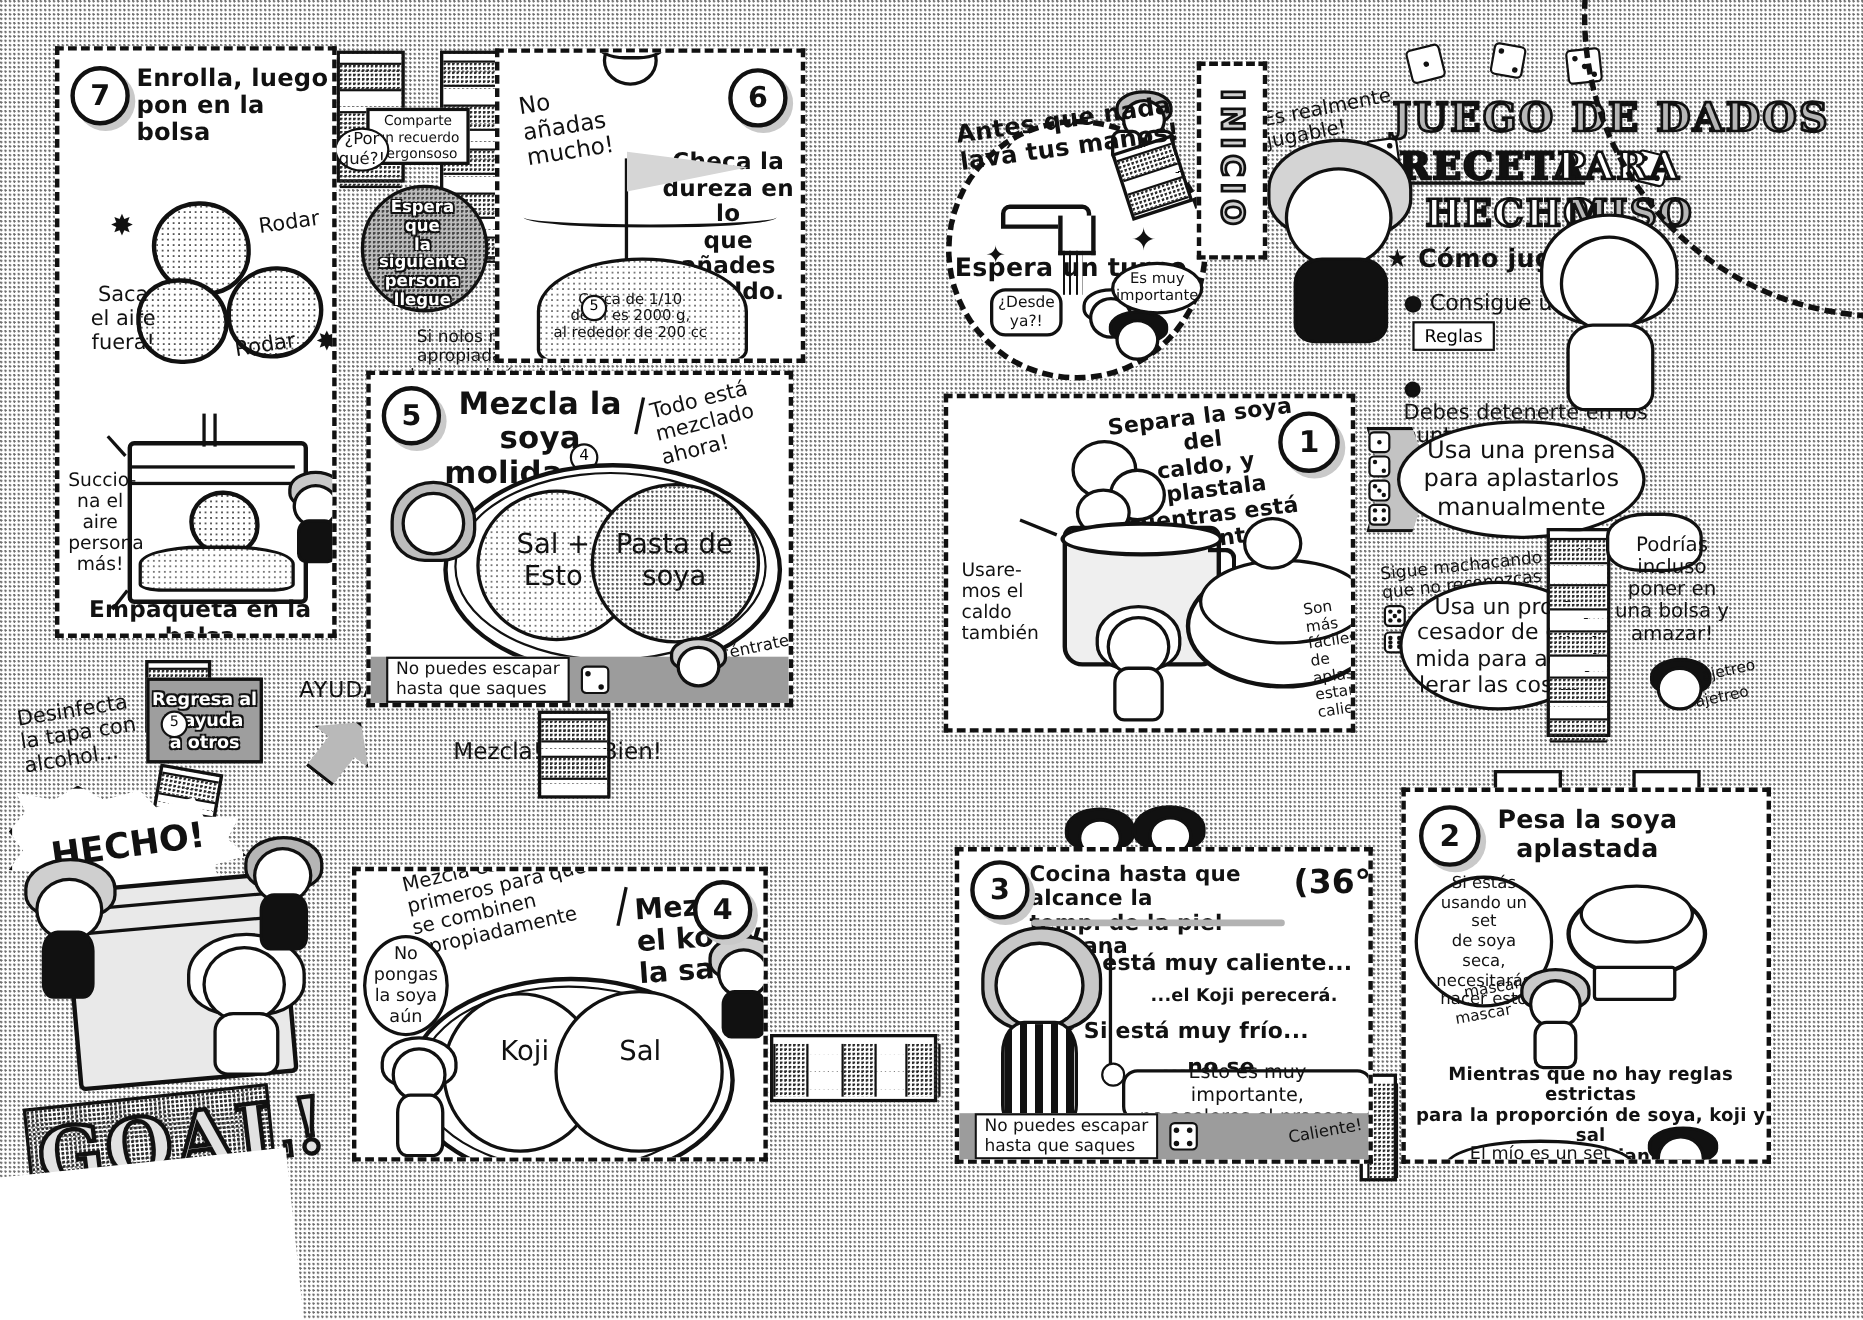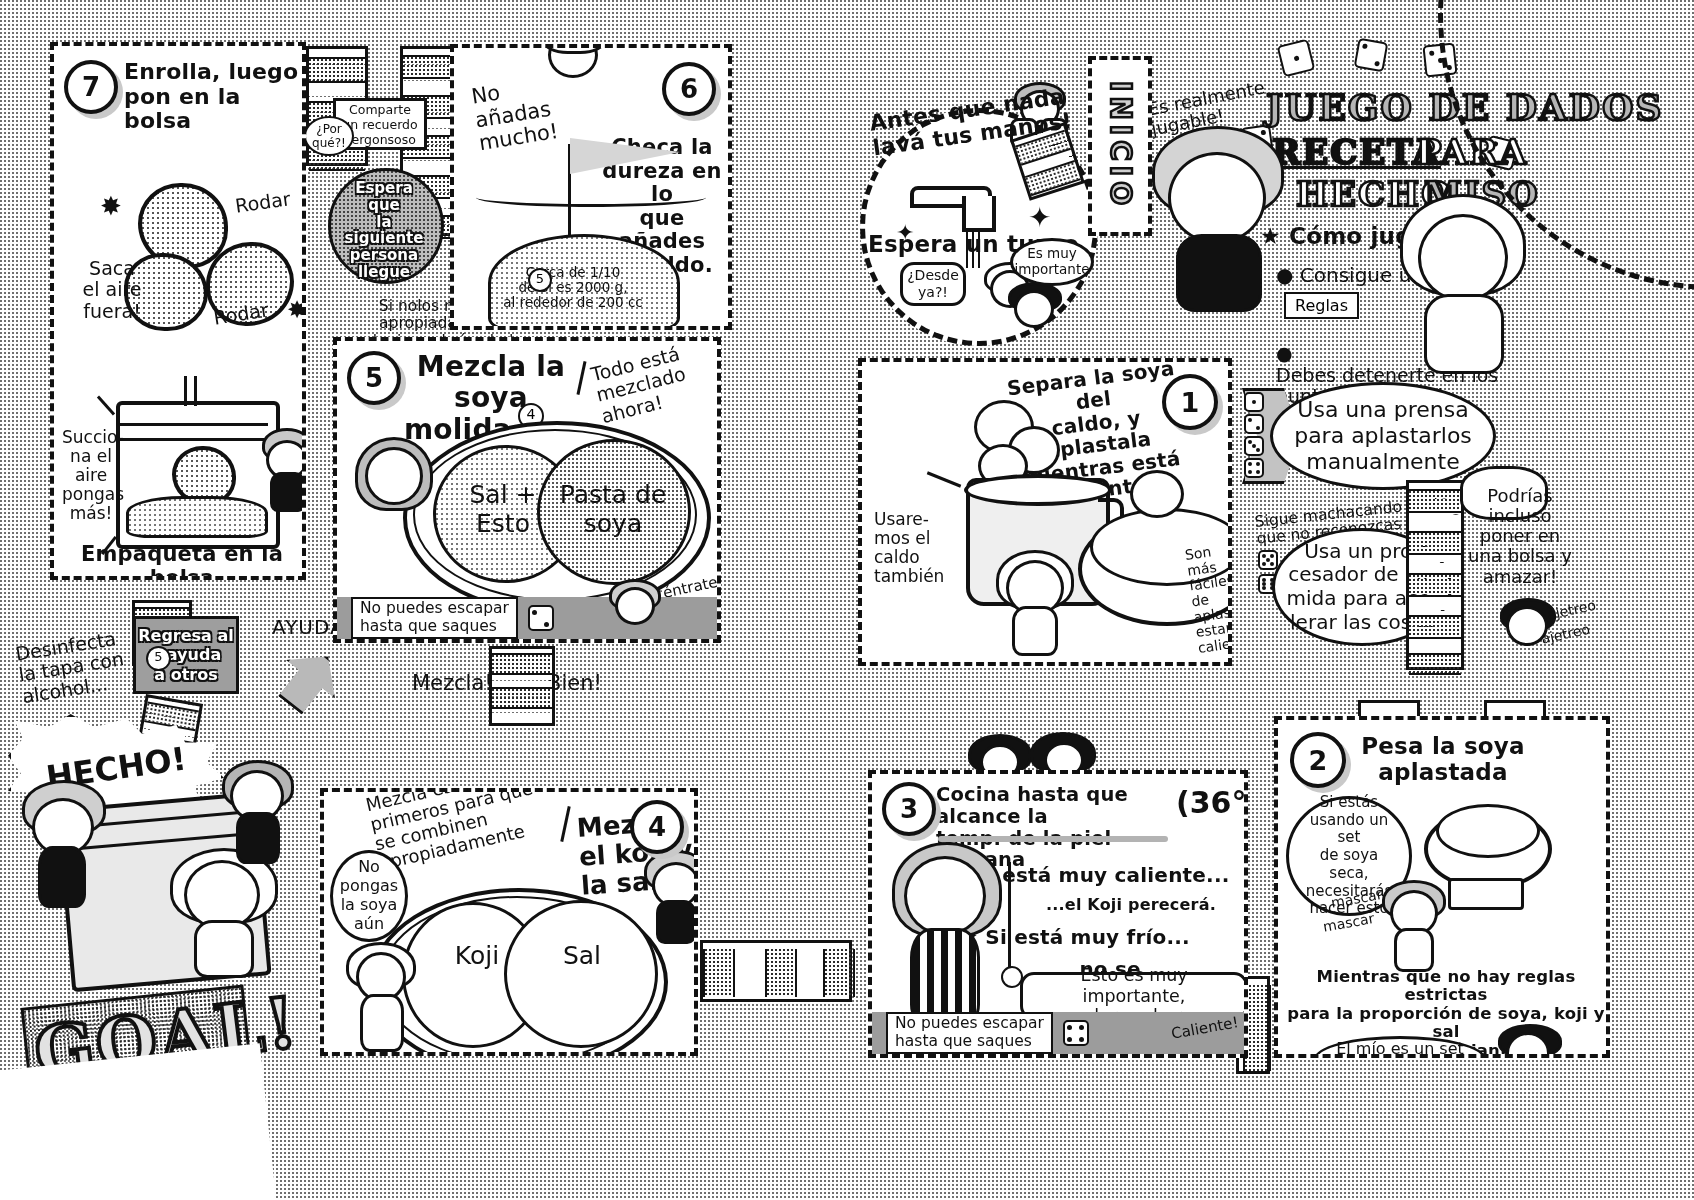--- a/index.html
+++ b/index.html
@@ -200,21 +200,21 @@
       <div class="ball" style="left:118px;top:400px;width:56px;height:52px;"></div>
       <div class="mound" style="left:72px;top:450px;width:136px;height:36px;border-radius:40% 40% 16% 16%;"></div>
       <div class="ink" style="left:130px;top:330px;width:3px;height:30px;background:#111;"></div>
       <div class="ink" style="left:140px;top:330px;width:3px;height:30px;background:#111;"></div>
       <div class="ink" style="left:40px;top:358px;width:24px;height:3px;background:#111;transform:rotate(48deg);"></div>
       <div class="ink" style="left:44px;top:498px;width:22px;height:3px;background:#111;transform:rotate(-52deg);"></div>
 
       <div class="t bd center" style="left:8px;top:382px;width:58px;white-space:pre-line;font-size:17px;">Succio-
 na el
 aire
-pongas
+persona
 más!</div>
 
       <div class="chibi" style="left:206px;top:382px;width:48px;height:96px;">
         <div class="hair" style="left:2px;top:0;width:44px;height:28px;background:#c9c9c9;"></div>
         <div class="head" style="left:6px;top:12px;width:36px;height:34px;"></div>
         <div class="body" style="left:10px;top:44px;width:30px;height:34px;background:#111;"></div>
       </div>
 
       <div class="t hd center" style="left:6px;top:497px;width:244px;white-space:pre-line;font-size:21px;">Empaqueta en la bolsa
 que fue prevista</div>
@@ -232,21 +232,21 @@
     <div class="band" style="top:86px;height:20px;"></div>
     <div class="band" style="top:126px;height:20px;"></div>
     <div class="band" style="top:166px;height:20px;"></div>
   </div>
 
   <div class="plaque" style="left:333px;top:98px;width:94px;height:52px;font-size:12.5px;white-space:pre-line;background:#fff;color:#111;text-shadow:none;font-weight:normal;">
     <span>Comparte
 un recuerdo
 vergonsoso</span>
   </div>
-  <div class="balloon" style="left:304px;top:116px;width:50px;height:40px;font-size:12px;white-space:pre-line;border-width:2.5px;">
+  <div class="balloon" style="left:304px;top:116px;width:50px;height:40px;font-size:15px;white-space:pre-line;border-width:2.5px;">
     <span>¿Por
 qué?!</span>
   </div>
 
   <div class="ink" style="left:328px;top:168px;width:110px;height:110px;border:3px solid #111;border-radius:50%;
               background-image:radial-gradient(circle at 1px 1px,#444 1.2px,transparent 1.35px);background-size:4px 4px;background-color:#bdbdbd;"></div>
   <div class="t sm center" style="left:338px;top:180px;width:92px;white-space:pre-line;font-size:15px;color:#fff;
               text-shadow:-1.6px -1.6px 0 #111,1.6px -1.6px 0 #111,-1.6px 1.6px 0 #111,1.6px 1.6px 0 #111;font-weight:bold;">Espera que
 la siguiente
 persona

